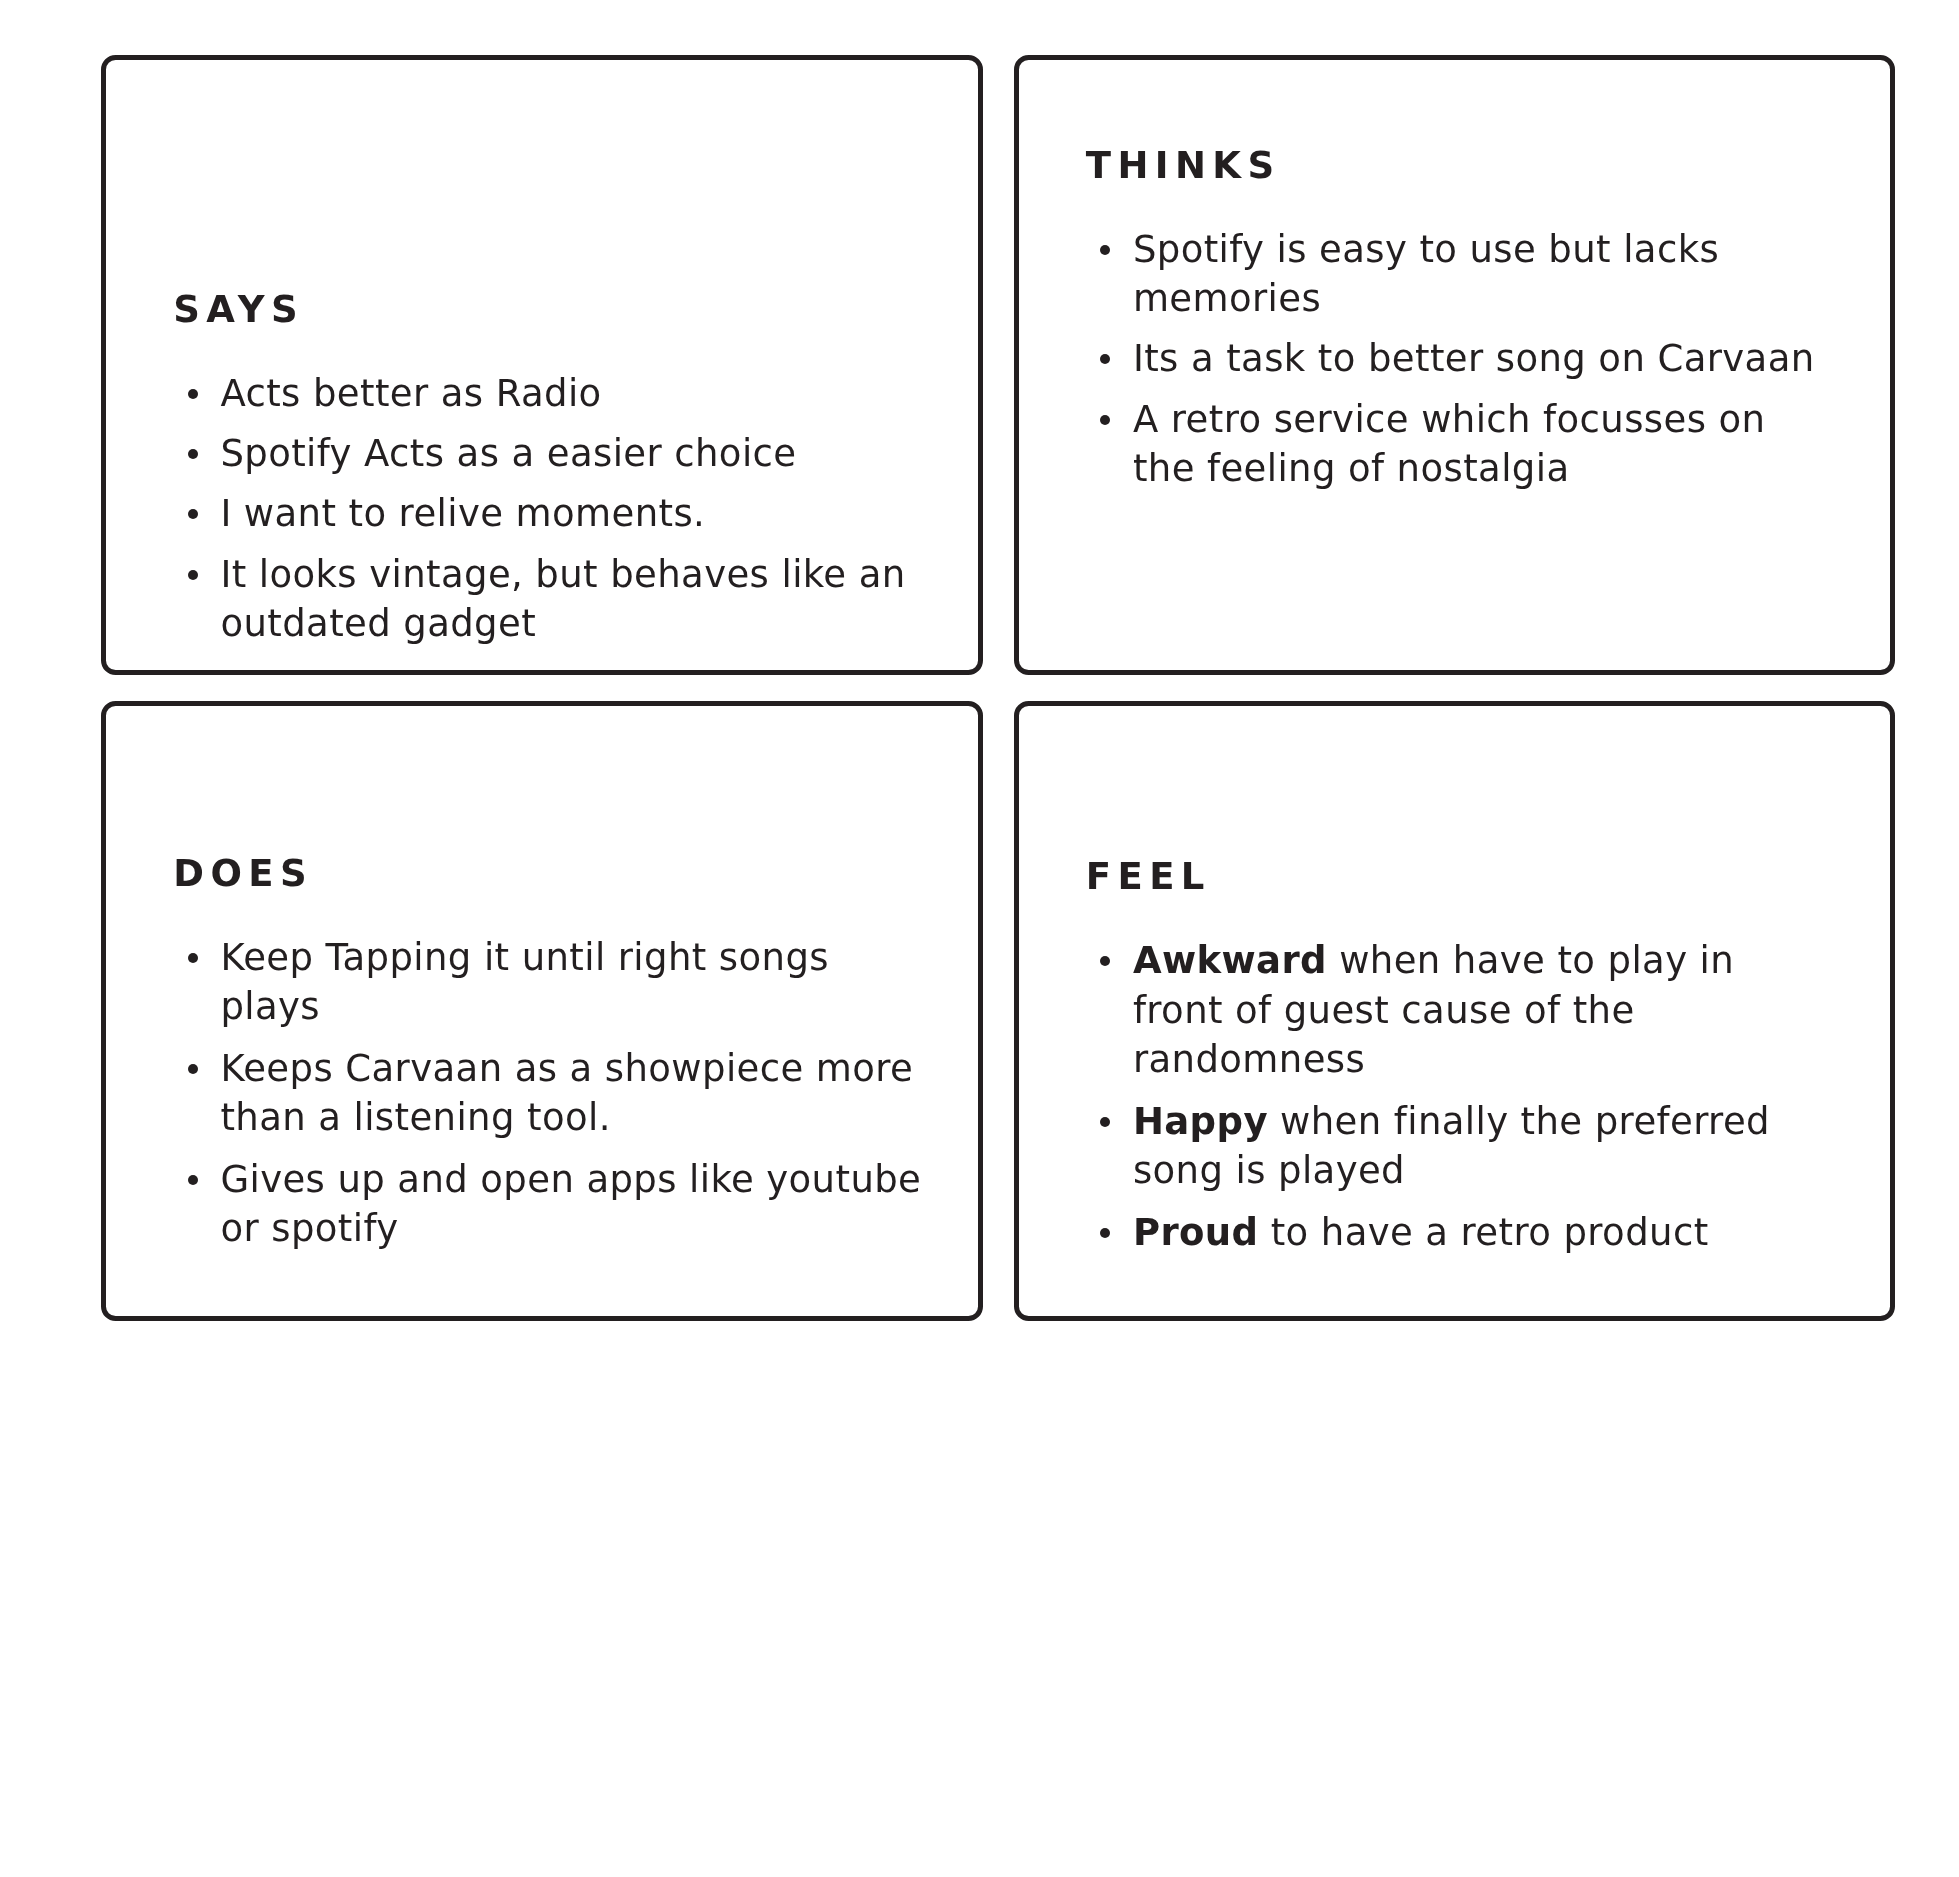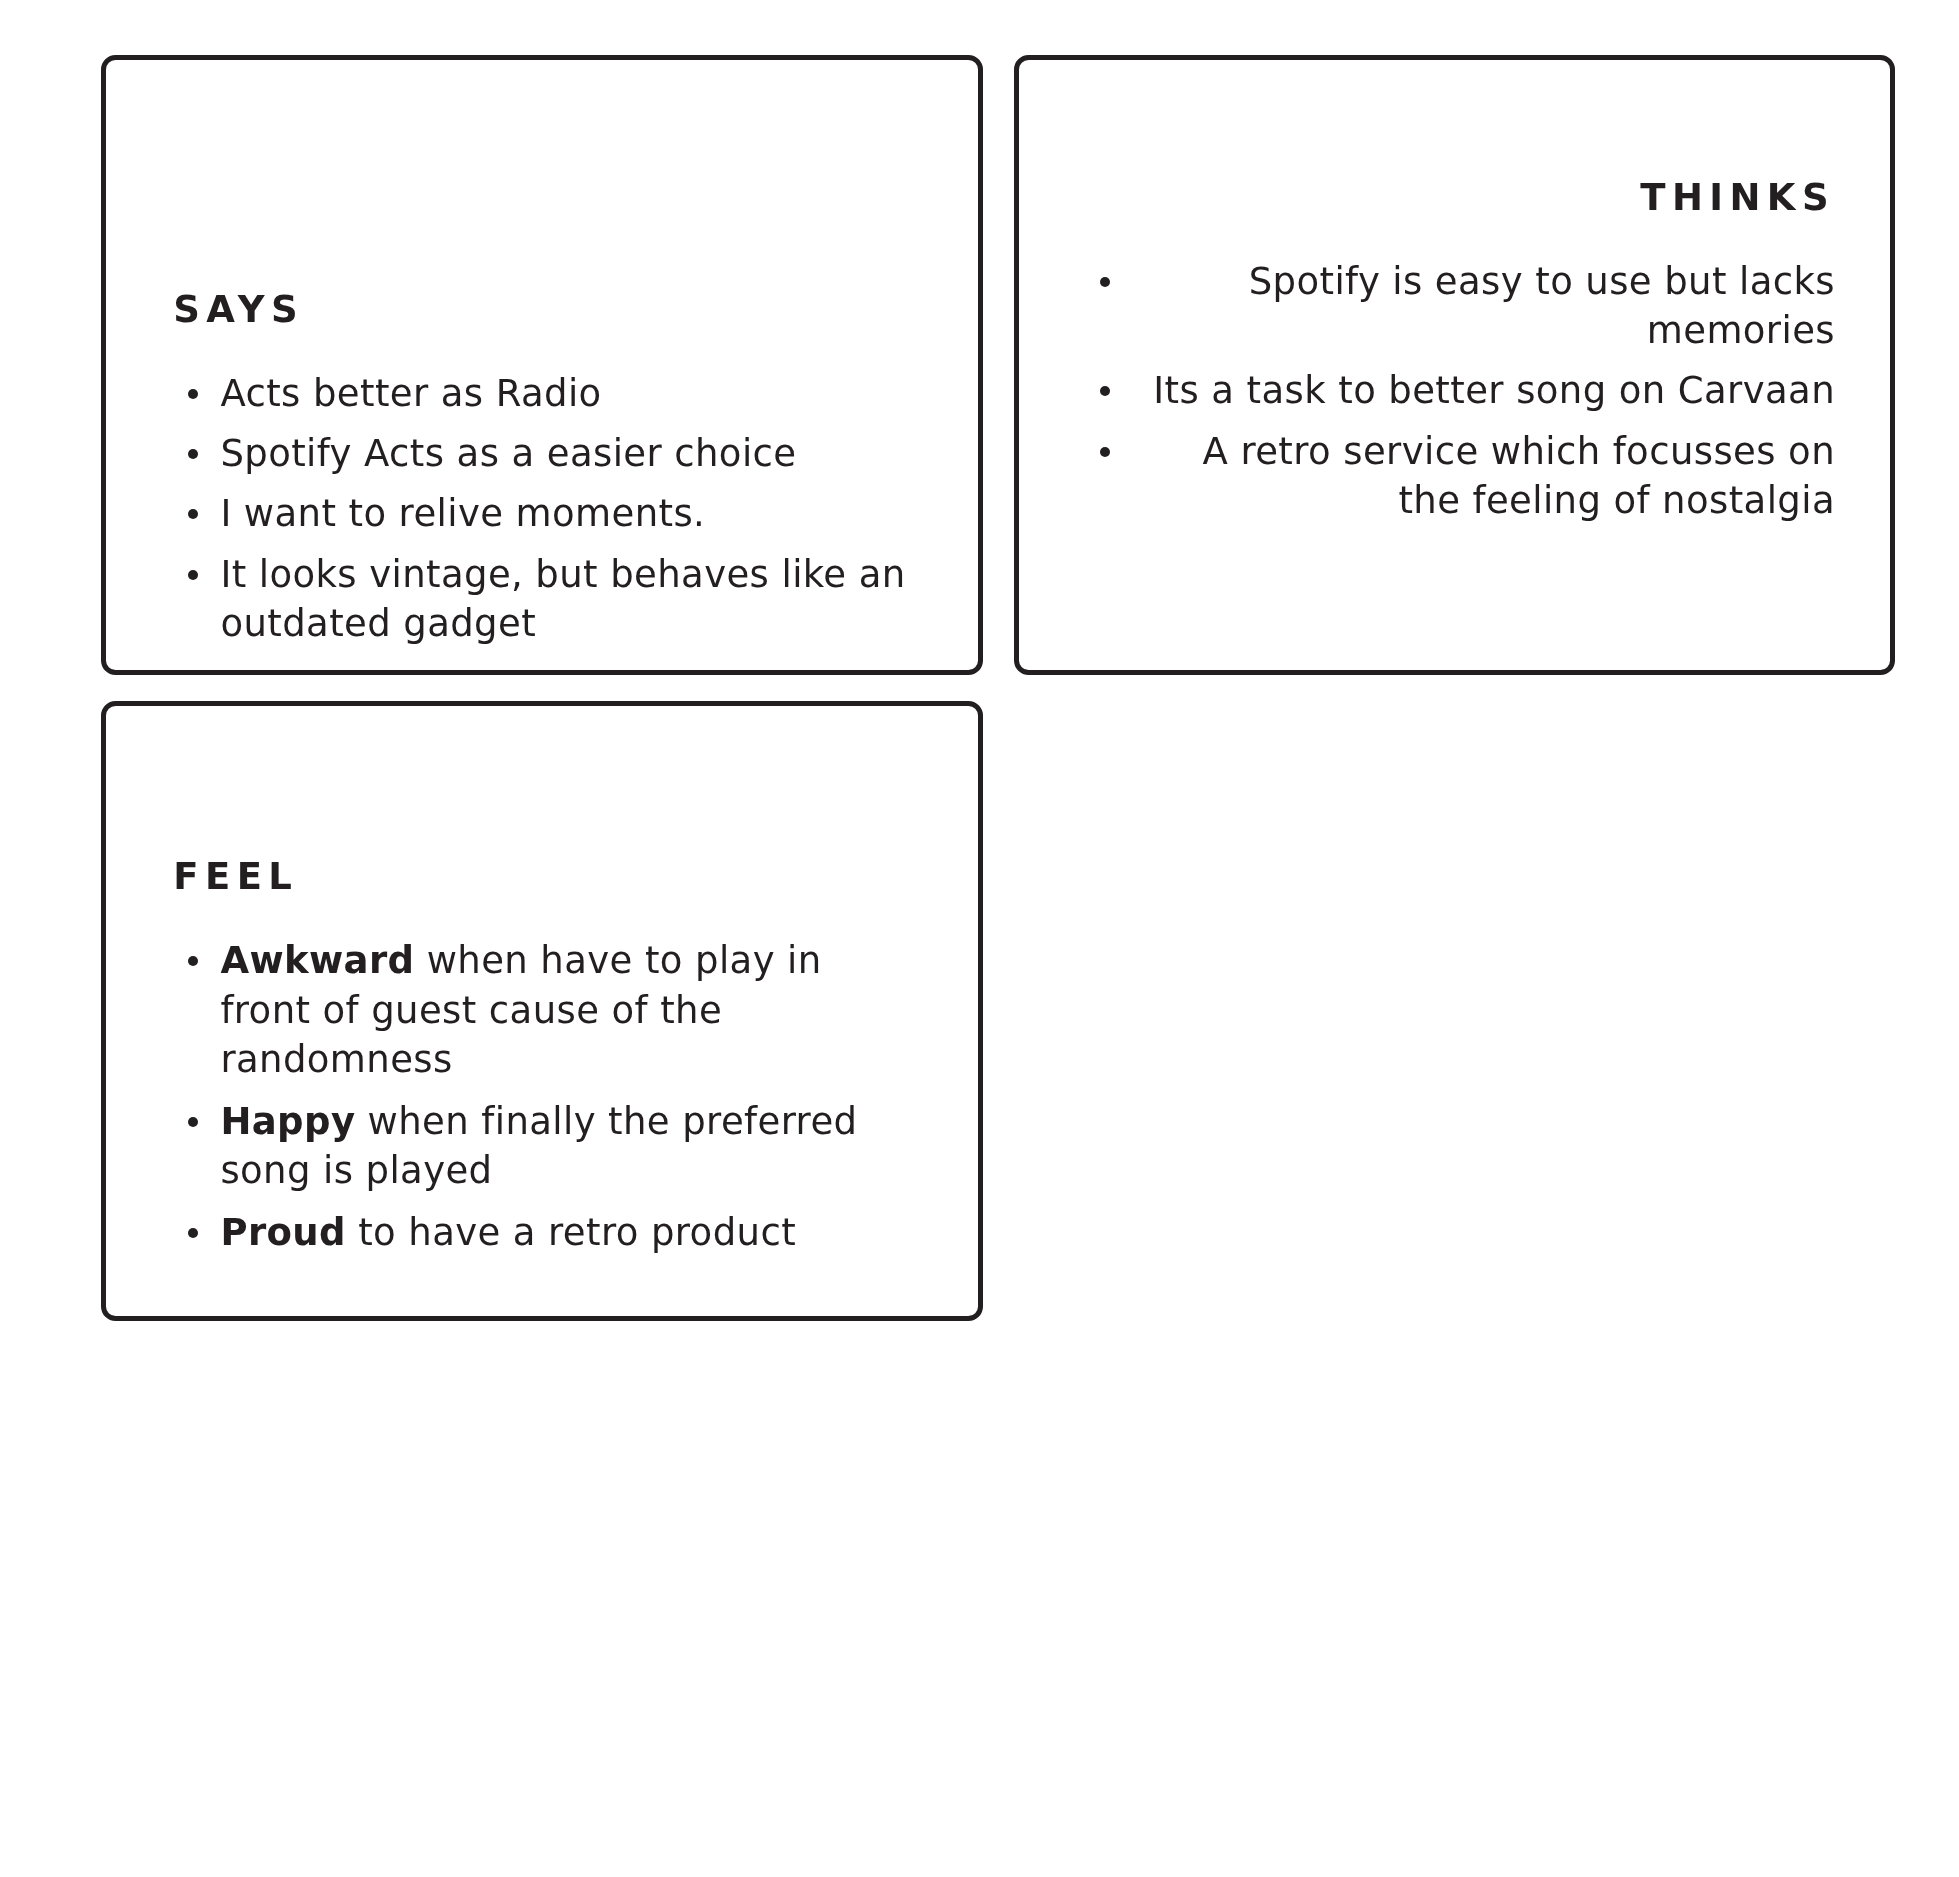--- a/index.html
+++ b/index.html
@@ -34,21 +34,21 @@
     box-sizing: border-box;
     padding: 53px 55px 46px 60px;
     display: flex;
     flex-direction: column;
     position: relative;
     overflow: hidden;
   }
 
   
   .q-says   { padding-top: 228px; }
-  .q-thinks { padding-top: 116px; text-align: right; }
+  .q-thinks { padding-top: 84px; }
   .q-does   { padding-top: 146px; }
   .q-feel   { padding-top: 146px; justify-content: flex-end; }
 
   .q-title {
     font-family: "DejaVu Sans", sans-serif;
     font-weight: 700;
     font-size: 37px;
     letter-spacing: 6.4px;
     color: #231f20;
     margin: 0 0 38px 7.3px;
@@ -108,20 +108,28 @@
 
   <section class="quadrant q-thinks">
     <h2 class="q-title">THINKS</h2>
     <ul class="q-list">
       <li>Spotify is easy to use but lacks memories</li>
       <li>Its a task to better song on Carvaan</li>
       <li>A retro service which focusses on the feeling of nostalgia</li>
     </ul>
   </section>
 
+  <section class="quadrant q-does">
+    <h2 class="q-title">DOES</h2>
+    <ul class="q-list">
+      <li>Keep Tapping it until right songs plays</li>
+      <li>Keeps Carvaan as a showpiece more than a listening tool.</li>
+      <li>Gives up and open apps like youtube or spotify</li>
+    </ul>
+  </section>
 
   <section class="quadrant q-feel">
     <h2 class="q-title">FEEL</h2>
     <ul class="q-list">
       <li>
         <b>Awkward</b><span> when have to play in front of guest cause of the randomness</span>
       </li>
       <li>
         <b>Happy</b><span> when finally the preferred song is played</span>
       </li>

